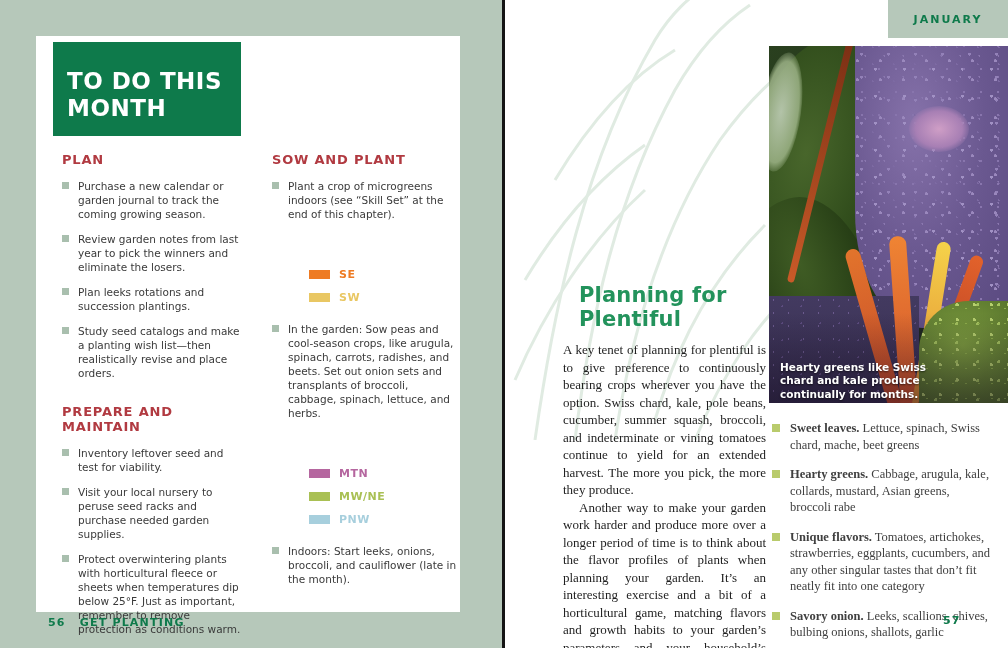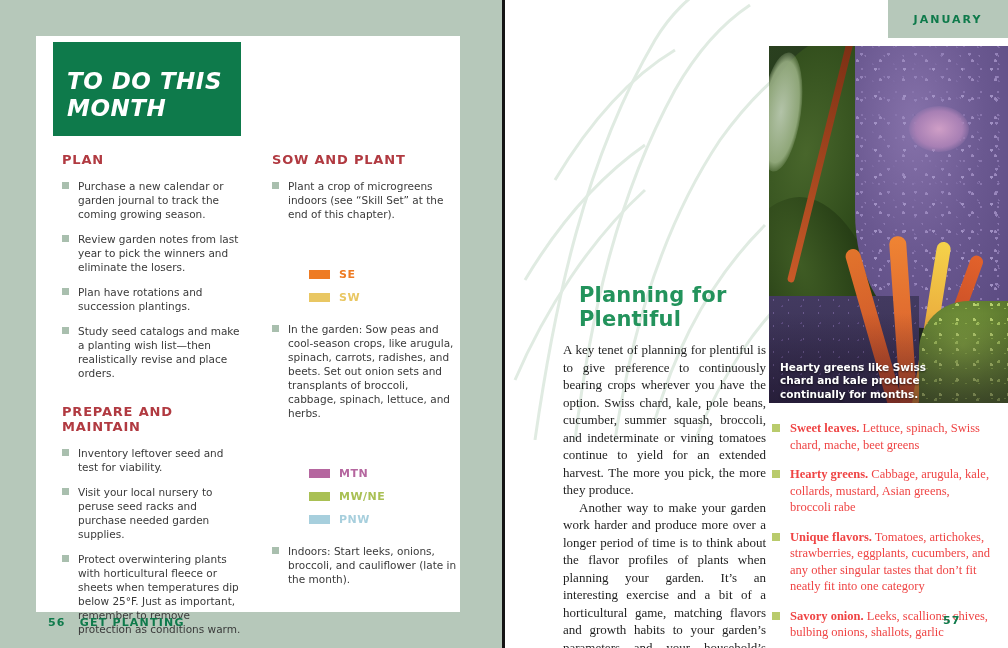--- a/index.html
+++ b/index.html
@@ -13,21 +13,21 @@
     position:absolute;left:36px;top:36px;width:424px;height:576px;
     background:#ffffff;
   }
   .title-block{
     position:absolute;left:17px;top:6px;width:188px;height:94px;
     background:#0e7a4b;color:#ffffff;
     display:flex;flex-direction:column;justify-content:flex-end;
     padding:0 0 14px 14px;box-sizing:border-box;
   }
   .title-block .line{
-    font-size:23px;font-weight:bold;line-height:27px;letter-spacing:.5px;font-style:italic;
+    font-size:23px;font-weight:bold;line-height:27px;letter-spacing:.5px;
   }
   .todo-col{position:absolute;top:116px;}
   .col-1{left:26px;width:182px;}
   .col-2{left:236px;width:186px;}
   .sec-heading{
     color:#b13a41;font-size:13px;font-weight:bold;letter-spacing:.8px;
     margin:0 0 12px 0;
   }
   .sec-heading.later{margin-top:24px;}
   .task-item{display:flex;gap:9px;margin-bottom:11px;}
@@ -144,21 +144,21 @@
     font-size:13px;line-height:17.5px;color:#1e1e1e;
     margin:0;text-align:justify;
   }
   .article p.indent{text-indent:16px;}
   
   .flavor-list{position:absolute;left:267px;top:420px;width:218px;}
   .flavor-item{display:flex;gap:10px;margin-bottom:13px;}
   .flavor-box{width:8px;height:8px;background:#b9cb6c;flex:none;margin-top:4px;}
   .flavor-text{
     font-family:"Liberation Serif","DejaVu Serif",serif;
-    font-size:12.5px;line-height:16.5px;color:#ef4444;
+    font-size:12.5px;line-height:16.5px;color:#404040;
   }
   .flavor-text b{font-weight:bold;}
   .right-pagenum{
     position:absolute;left:438px;top:614px;color:#0e7a4b;
     font-size:11px;font-weight:bold;letter-spacing:1px;
   }
 </style>
 </head>
 <body>
 
@@ -175,21 +175,21 @@
     <div class="task-item">
       <span class="task-box"></span>
       <span class="task-text">Purchase a new calendar or garden journal to track the coming growing season.</span>
     </div>
     <div class="task-item">
       <span class="task-box"></span>
       <span class="task-text">Review garden notes from last year to pick the winners and eliminate the losers.</span>
     </div>
     <div class="task-item">
       <span class="task-box"></span>
-      <span class="task-text">Plan have rotations and succession plantings.</span>
+      <span class="task-text">Plan leeks rotations and succession plantings.</span>
     </div>
     <div class="task-item">
       <span class="task-box"></span>
       <span class="task-text">Study seed catalogs and make a planting wish list—then realistically revise and place orders.</span>
     </div>
 
     <h3 class="sec-heading later">PREPARE AND MAINTAIN</h3>
 
     <div class="task-item">
       <span class="task-box"></span>

